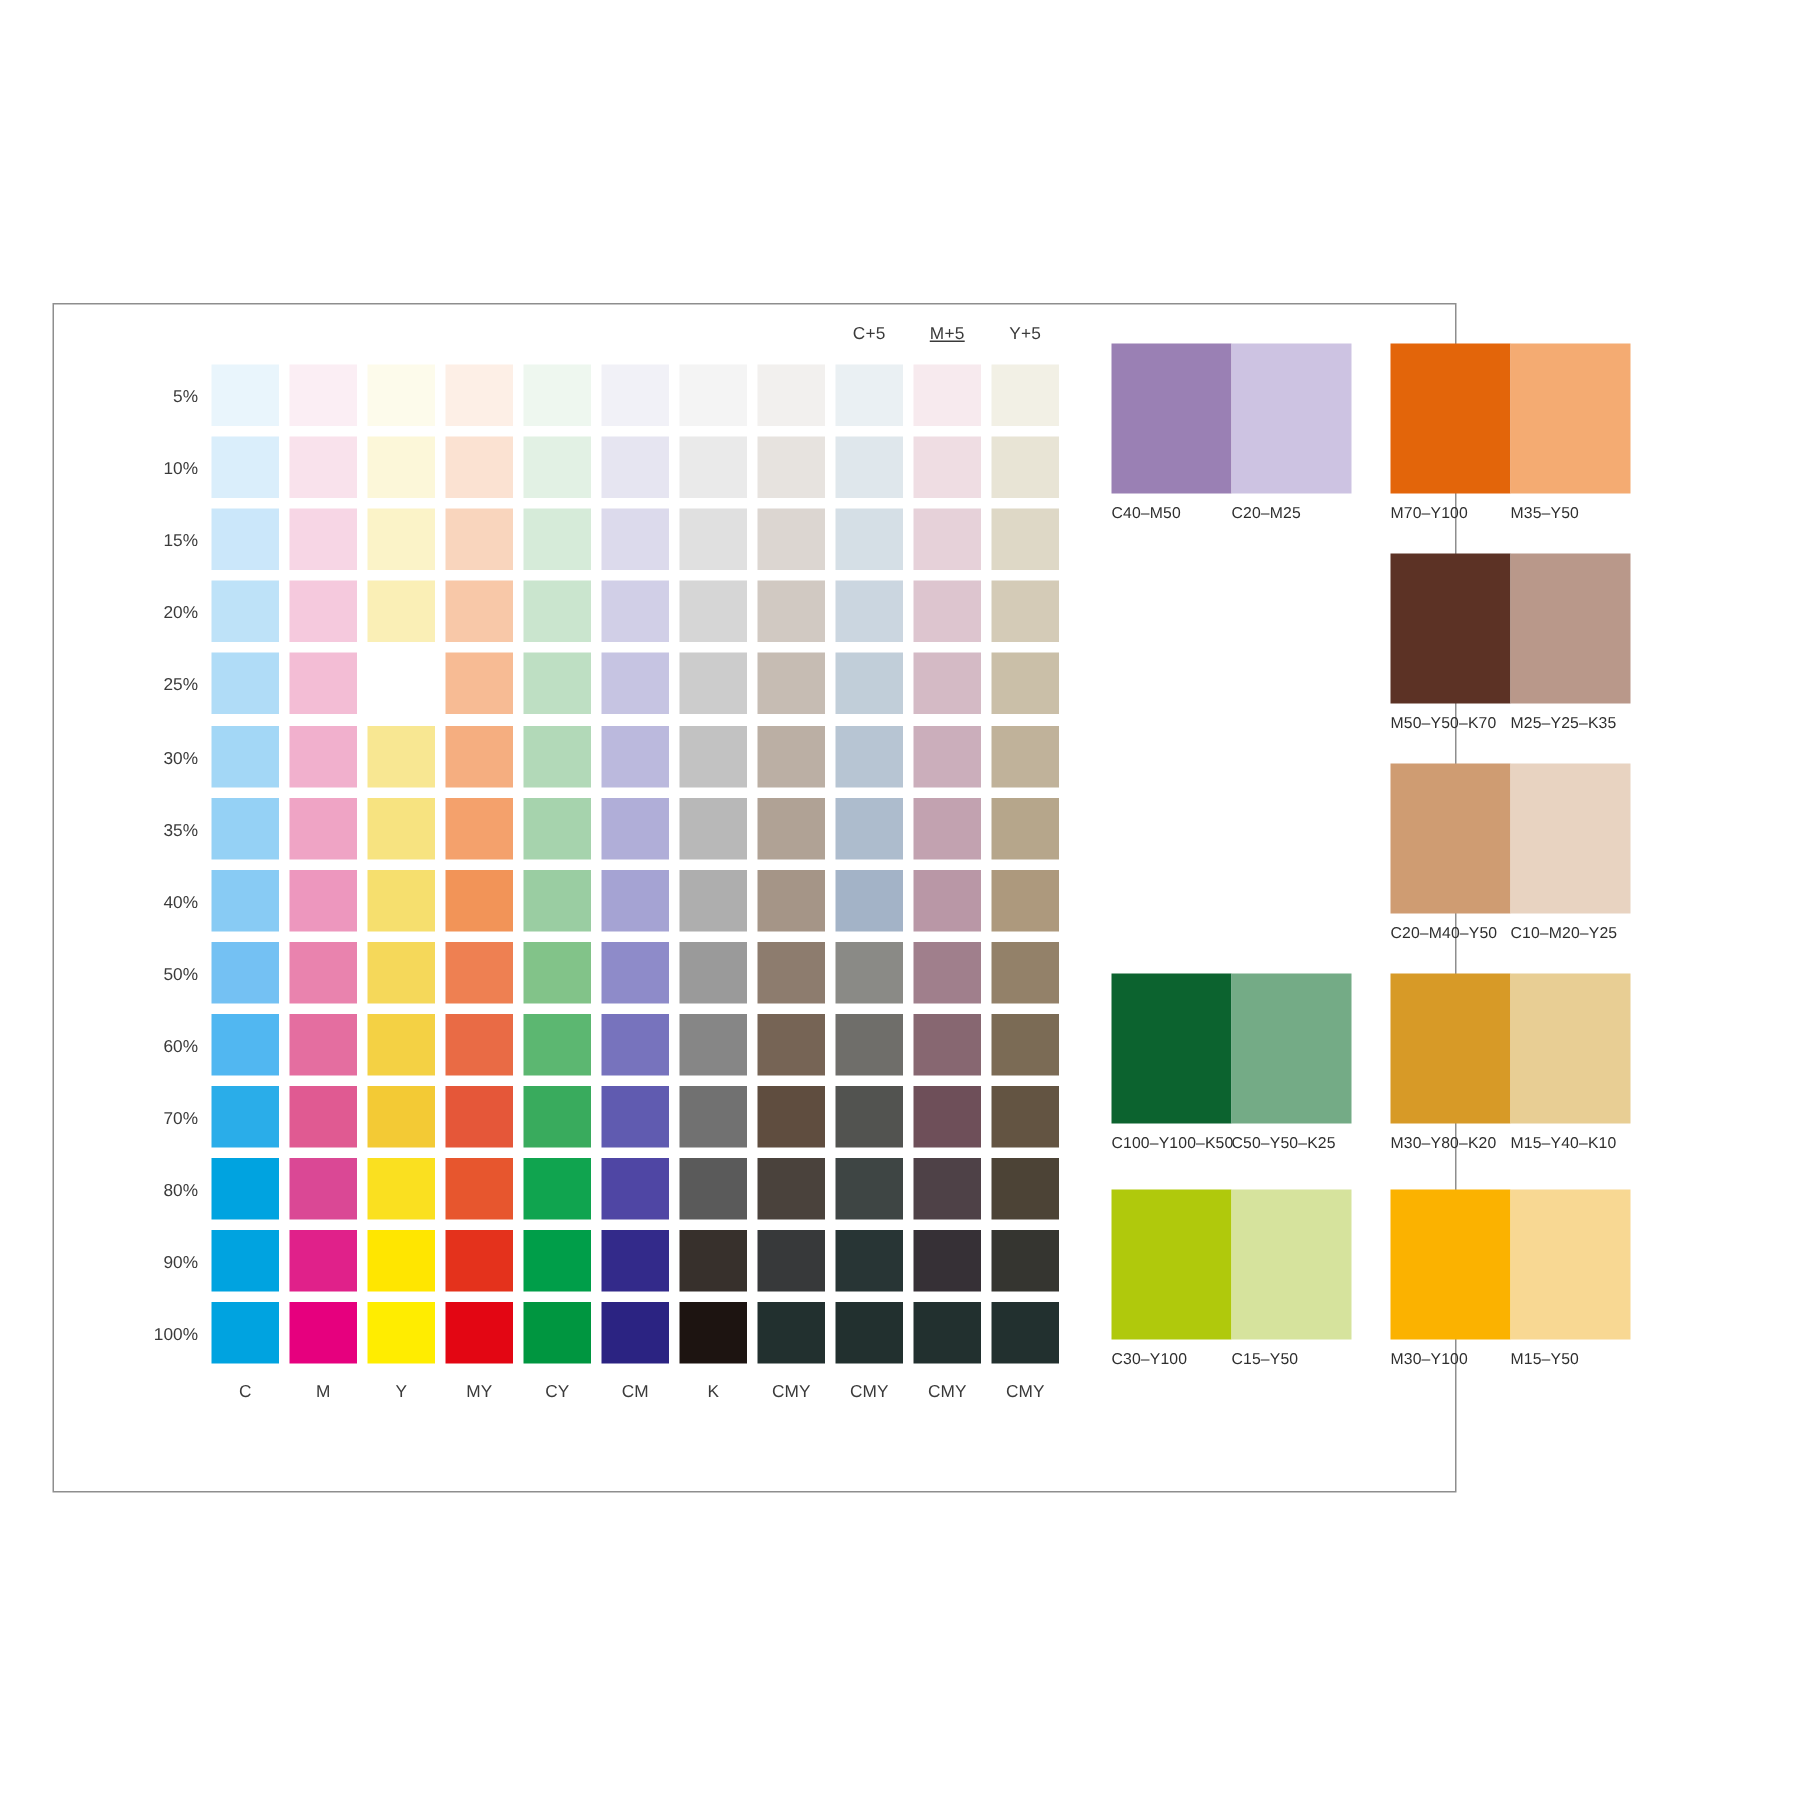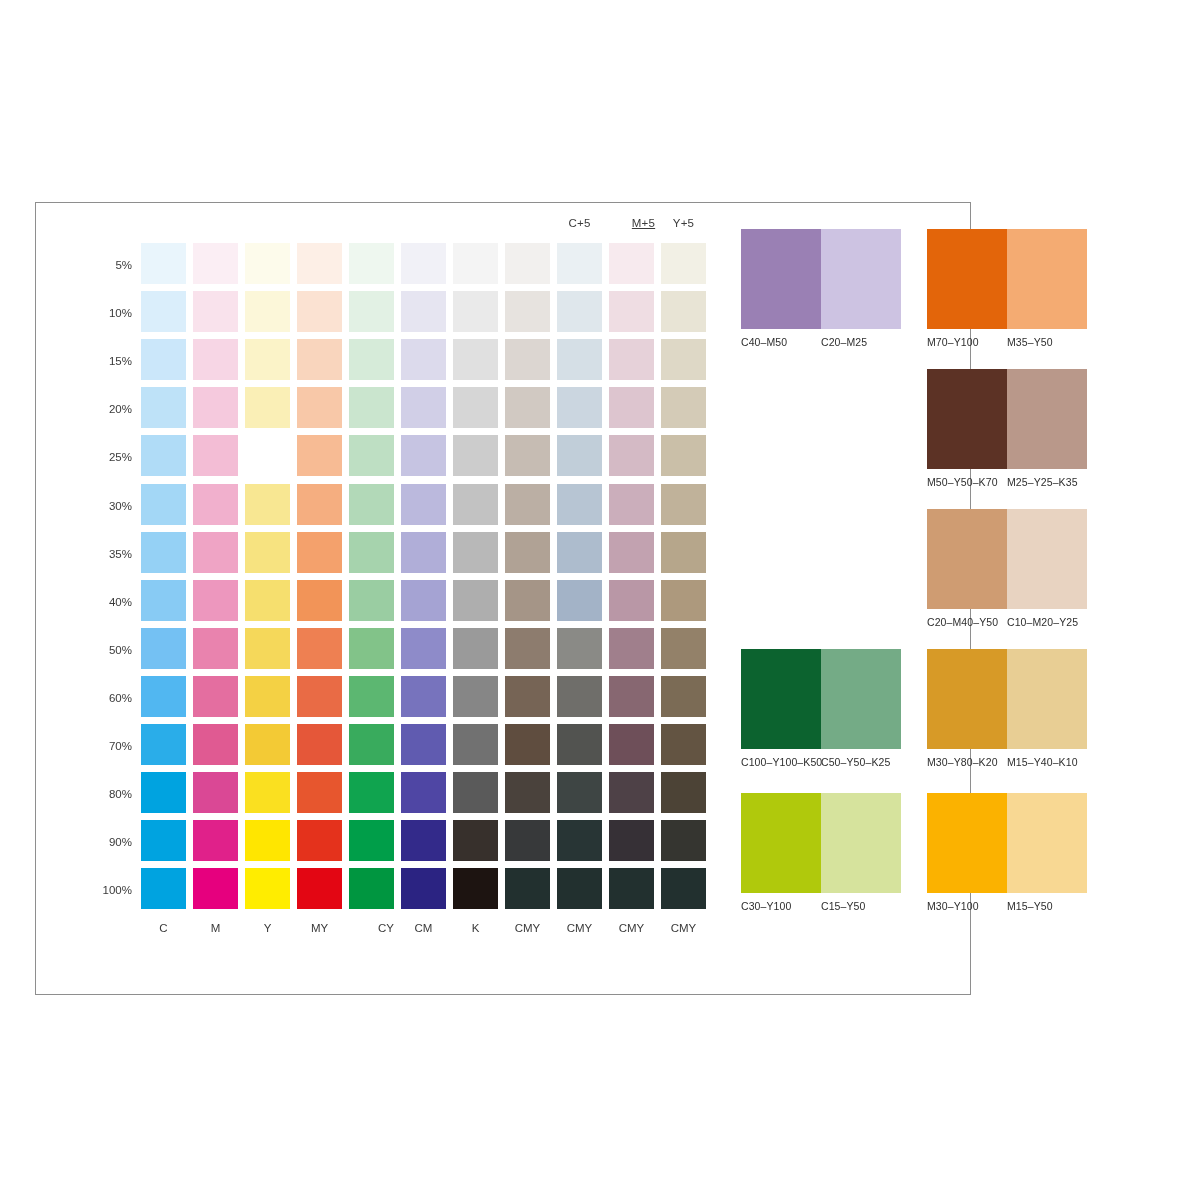--- a/index.html
+++ b/index.html
@@ -101,21 +101,21 @@
   .duo-label.first{ width:80px; }
 </style>
 </head>
 <body>
 
 <div id="page">
 
   <div id="grid-panel">
     <div class="col-head-row">
         <div class="col-head" style="left: 416px;">C+5</div>
-        <div class="col-head" style="left: 480px; text-decoration: underline;">M+5</div>
+        <div class="col-head" style="left: 468px; text-decoration: underline;">M+5</div>
         <div class="col-head" style="left: 520px;">Y+5</div>
       </div>
     <div id="grid-body">
         <div class="row-label" style="top: 43px;">5%</div>
         <div class="swatch" title="C 5%" style="left: 35px; top: 26px; background: rgb(233, 245, 252);"></div>
         <div class="swatch" title="M 5%" style="left: 87px; top: 26px; background: rgb(251, 238, 244);"></div>
         <div class="swatch" title="Y 5%" style="left: 139px; top: 26px; background: rgb(253, 251, 235);"></div>
         <div class="swatch" title="MY 5%" style="left: 191px; top: 26px; background: rgb(253, 239, 230);"></div>
         <div class="swatch" title="CY 5%" style="left: 243px; top: 26px; background: rgb(238, 247, 239);"></div>
         <div class="swatch" title="CM 5%" style="left: 295px; top: 26px; background: rgb(241, 241, 247);"></div>
@@ -279,21 +279,21 @@
         <div class="swatch" title="CMY 100%" style="left: 399px; top: 651.3px; background: rgb(34, 48, 47);"></div>
         <div class="swatch" title="CMY 100%" style="left: 451px; top: 651.3px; background: rgb(34, 48, 47);"></div>
         <div class="swatch" title="CMY 100%" style="left: 503px; top: 651.3px; background: rgb(34, 48, 47);"></div>
         <div class="swatch" title="CMY 100%" style="left: 555px; top: 651.3px; background: rgb(34, 48, 47);"></div>
       </div>
     <div class="col-foot-row" style="top: 705.4px;">
         <div class="col-foot" style="left: 0px;">C</div>
         <div class="col-foot" style="left: 52px;">M</div>
         <div class="col-foot" style="left: 104px;">Y</div>
         <div class="col-foot" style="left: 156px;">MY</div>
-        <div class="col-foot" style="left: 208px; text-align: right;">CY</div>
+        <div class="col-foot" style="left: 208px;">CY</div>
         <div class="col-foot" style="left: 260px;">CM</div>
         <div class="col-foot" style="left: 312px;">K</div>
         <div class="col-foot" style="left: 364px;">CMY</div>
         <div class="col-foot" style="left: 416px;">CMY</div>
         <div class="col-foot" style="left: 468px;">CMY</div>
         <div class="col-foot" style="left: 520px;">CMY</div>
       </div>
   </div>
 
   <div id="duo-panel">

